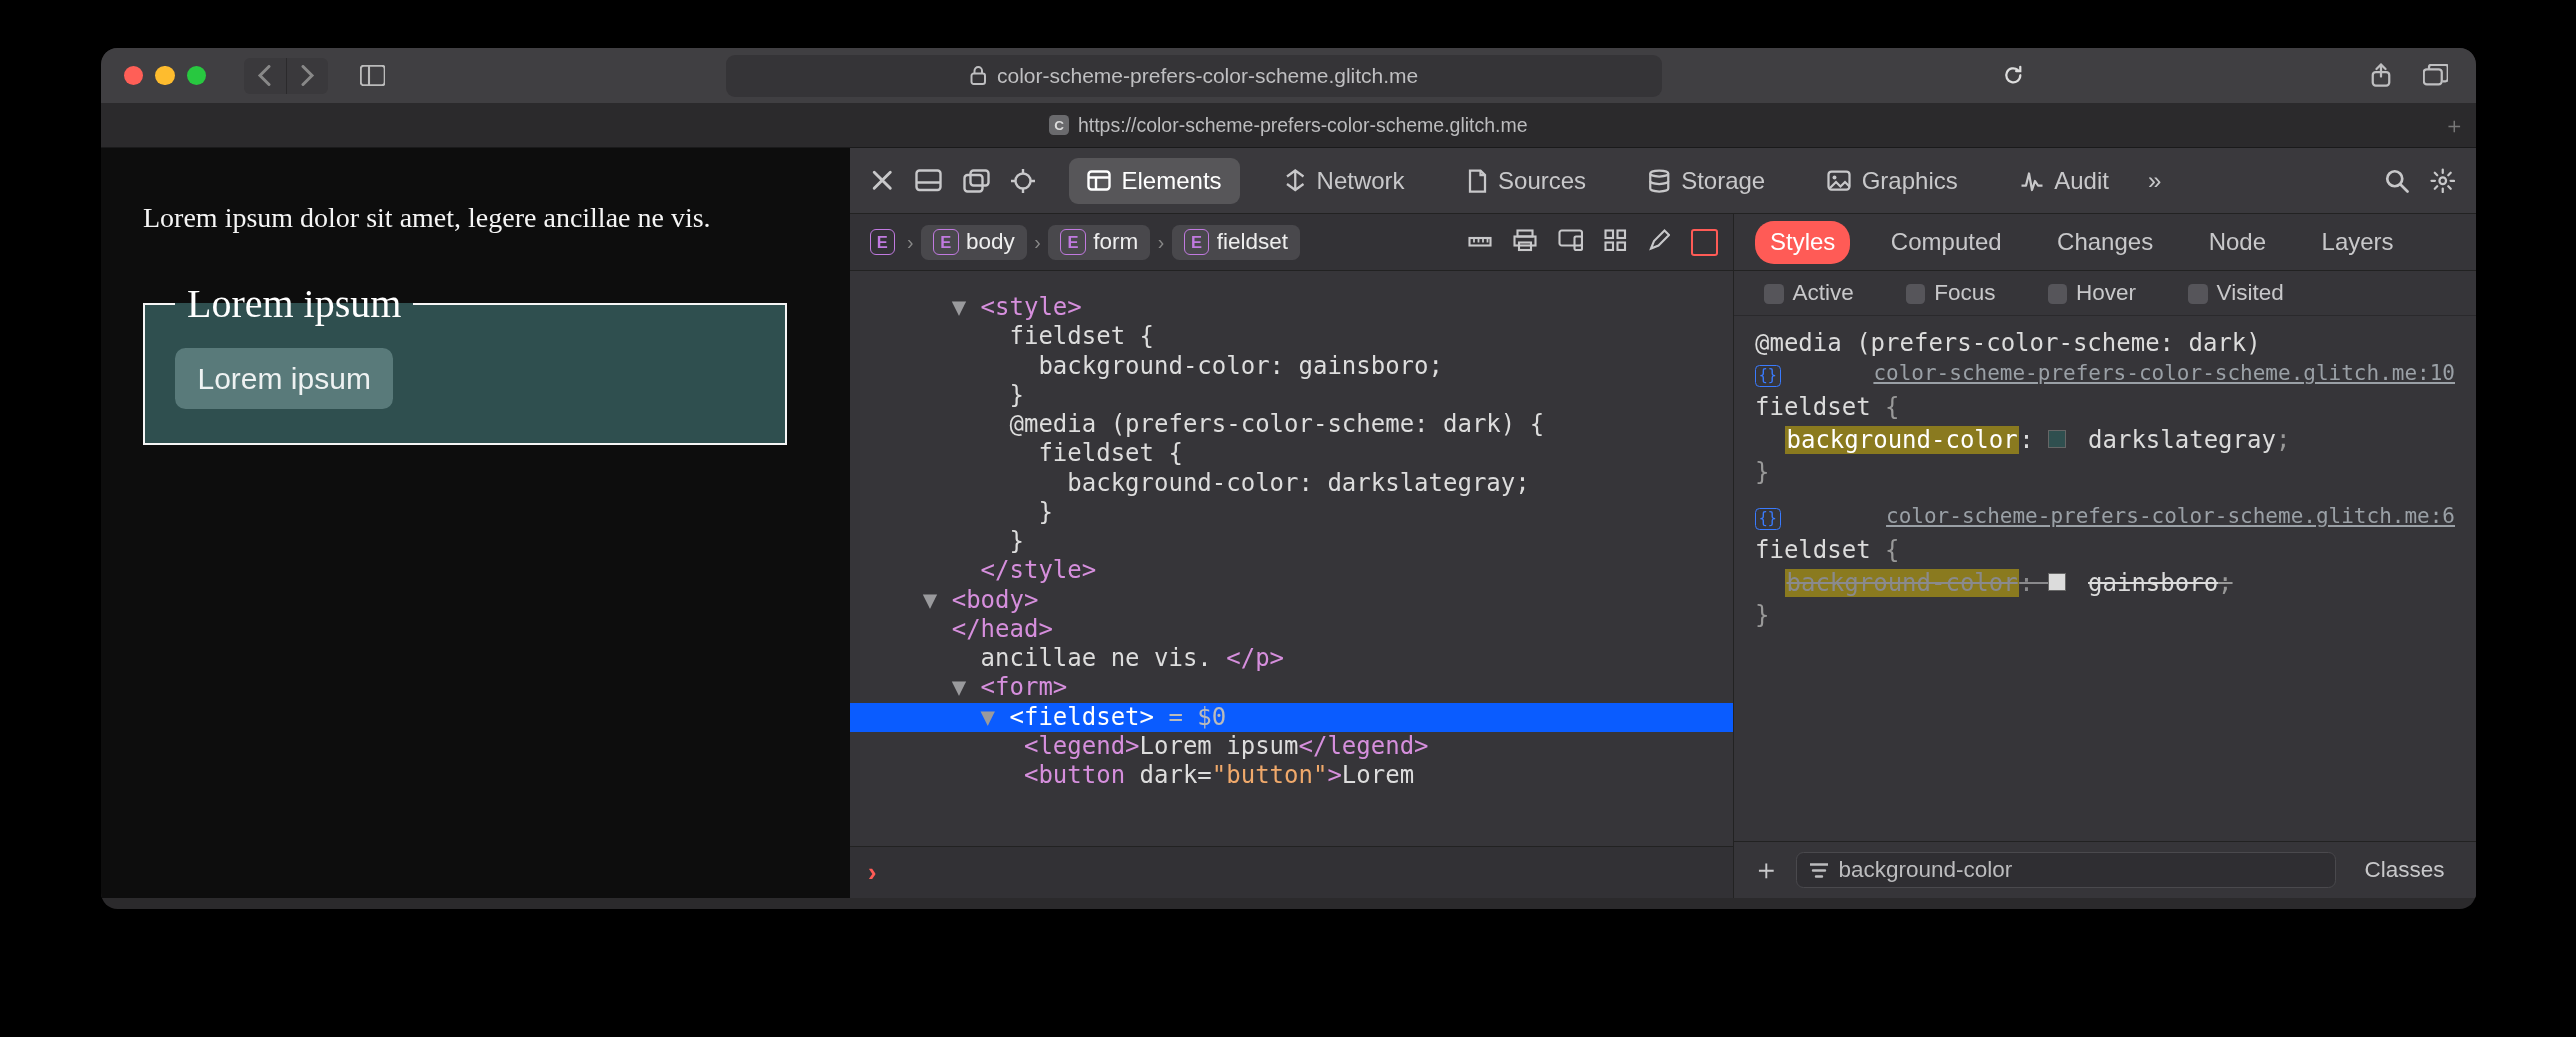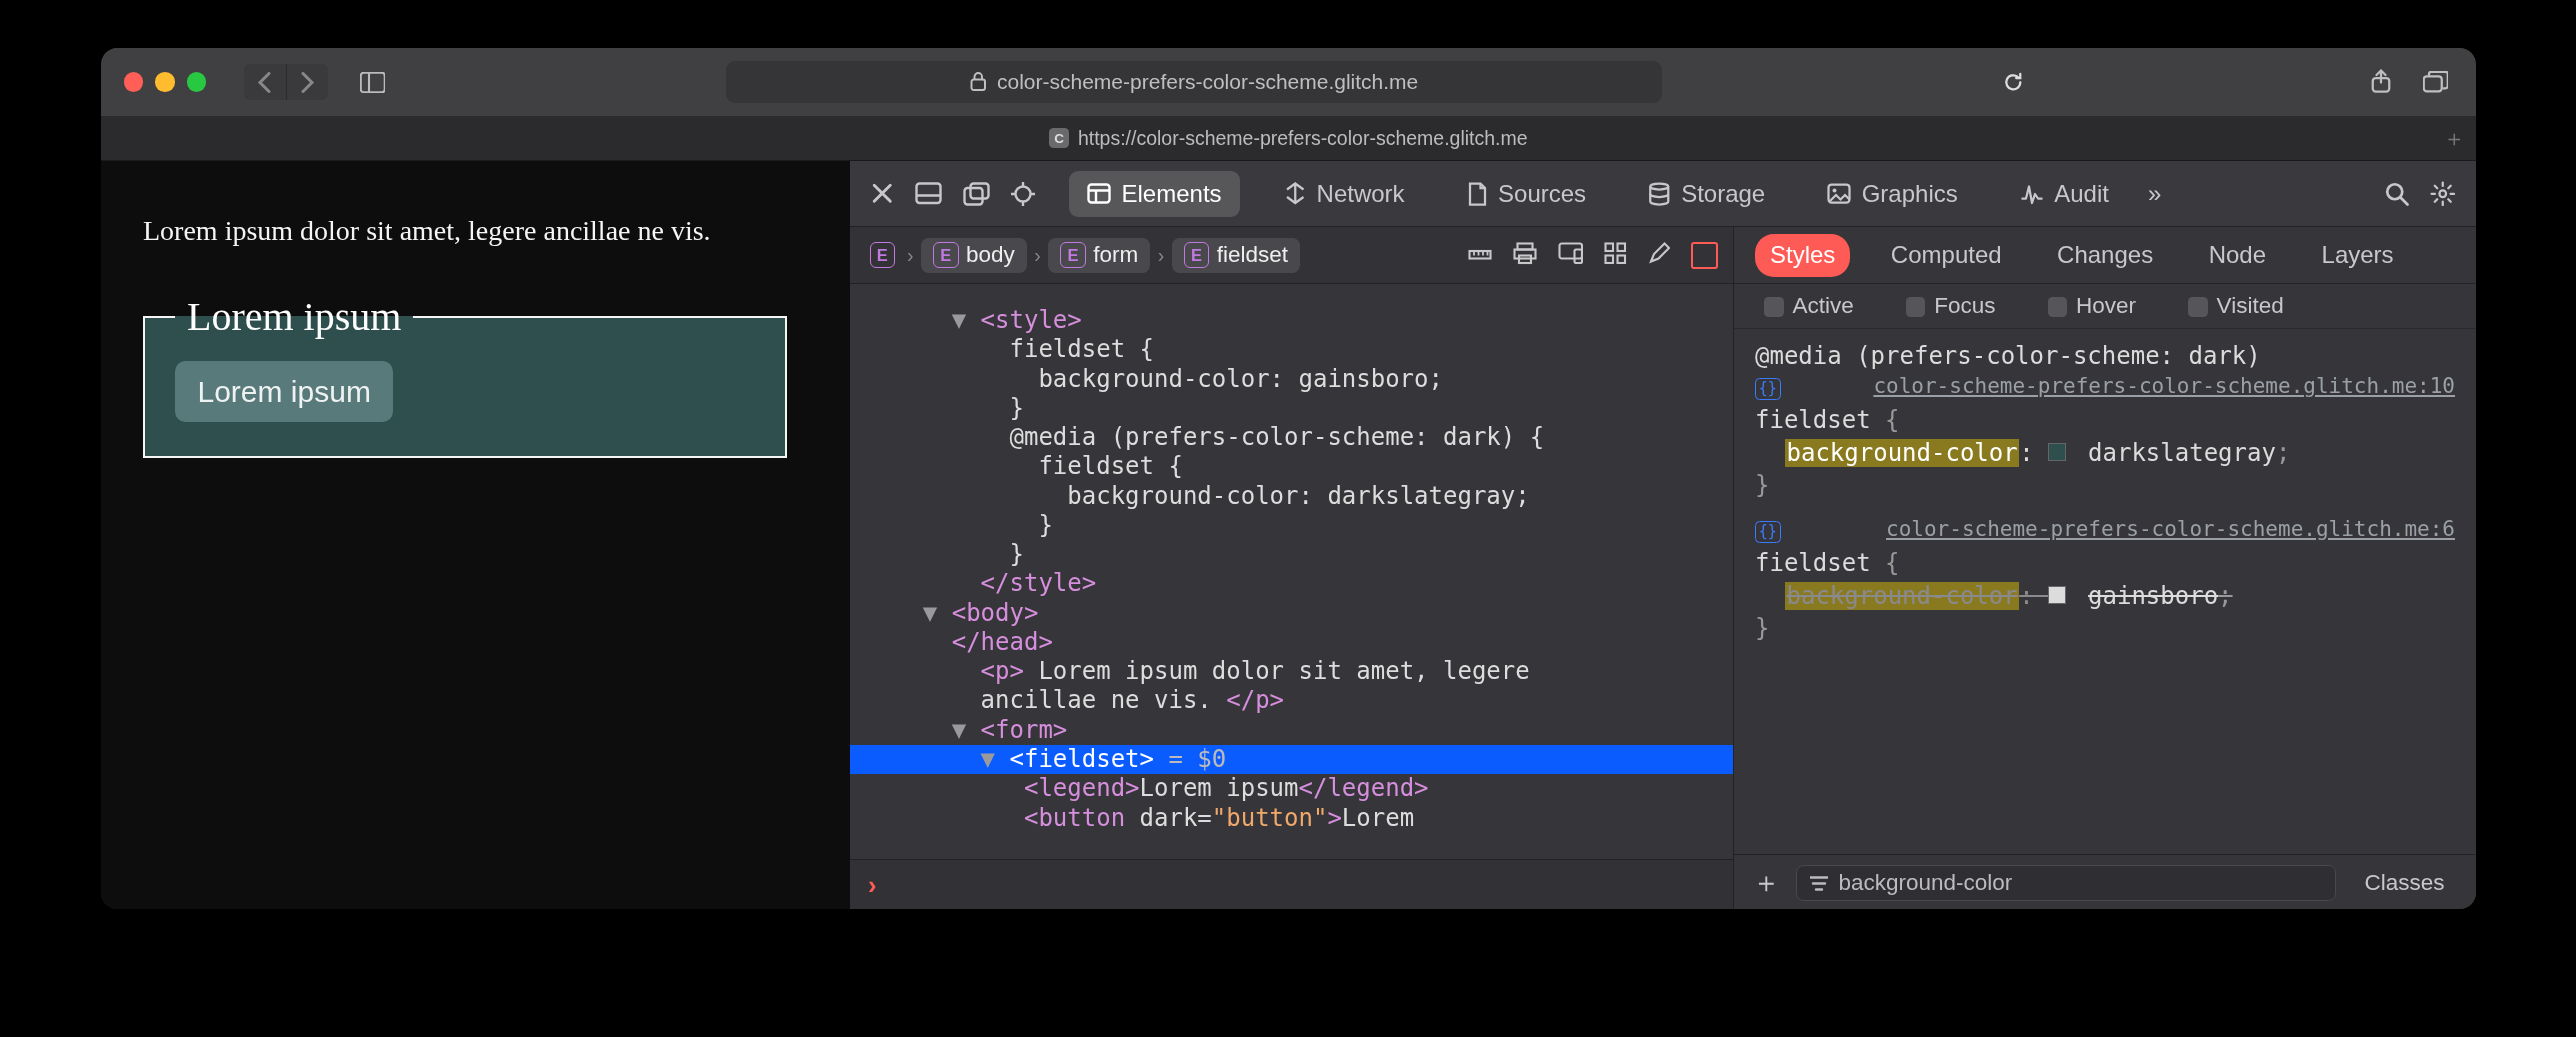--- a/index.html
+++ b/index.html
@@ -19,21 +19,21 @@
     top: 48px;
     width: 2375px;
     height: 861px;
     background: #2b2a2c;
     border-radius: 16.5px;
     box-shadow: 0 30px 90px rgba(0,0,0,.6);
     overflow: hidden;
   }
 
   .titlebar {
-    height: 68px;
+    height: 55px;
     background: #403f42;
     display: flex;
     align-items: center;
     padding: 0 22.5px;
     gap: 15px;
   }
   .traffic { display:flex; gap:12px; margin-right:15px;}
   .dot { width:19.5px;height:19.5px;border-radius:50%; }
   .dot.red{background:#ff5f57;} .dot.yel{background:#febc2e;} .dot.grn{background:#28c840;}
 
@@ -439,21 +439,20 @@
 <div class="line">            <span class="txt">background-color: gainsboro;</span></div>
 <div class="line">          <span class="txt">}</span></div>
 <div class="line">          <span class="txt">@media (prefers-color-scheme: dark) {</span></div>
 <div class="line">            <span class="txt">fieldset {</span></div>
 <div class="line">              <span class="txt">background-color: darkslategray;</span></div>
 <div class="line">            <span class="txt">}</span></div>
 <div class="line">          <span class="txt">}</span></div>
 <div class="line">        <span class="tag">&lt;/style&gt;</span></div>
 <div class="line">    <span class="tri">▼ </span><span class="tag">&lt;body&gt;</span></div>
 <div class="line">      <span class="tag">&lt;/head&gt;</span></div>
-<div class="line">        <span class="tag">&lt;p&gt;</span><span class="txt"> Lorem ipsum dolor sit amet, legere</span></div>
 <div class="line">        <span class="txt">ancillae ne vis. </span><span class="tag">&lt;/p&gt;</span></div>
 <div class="line">      <span class="tri">▼ </span><span class="tag">&lt;form&gt;</span></div>
 <div class="line sel-line">        <span class="tri">▼ </span><span class="tag">&lt;fieldset&gt;</span><span class="dollar"> = $0</span></div>
 <div class="line">           <span class="tag">&lt;legend&gt;</span><span class="txt">Lorem ipsum</span><span class="tag">&lt;/legend&gt;</span></div>
 <div class="line">           <span class="tag">&lt;button </span><span class="txt">dark=</span><span class="attr">"button"</span><span class="tag">&gt;</span><span class="txt">Lorem</span></div>
           </div>
 
           <div class="console">
             <span class="prompt">›</span>
           </div>

